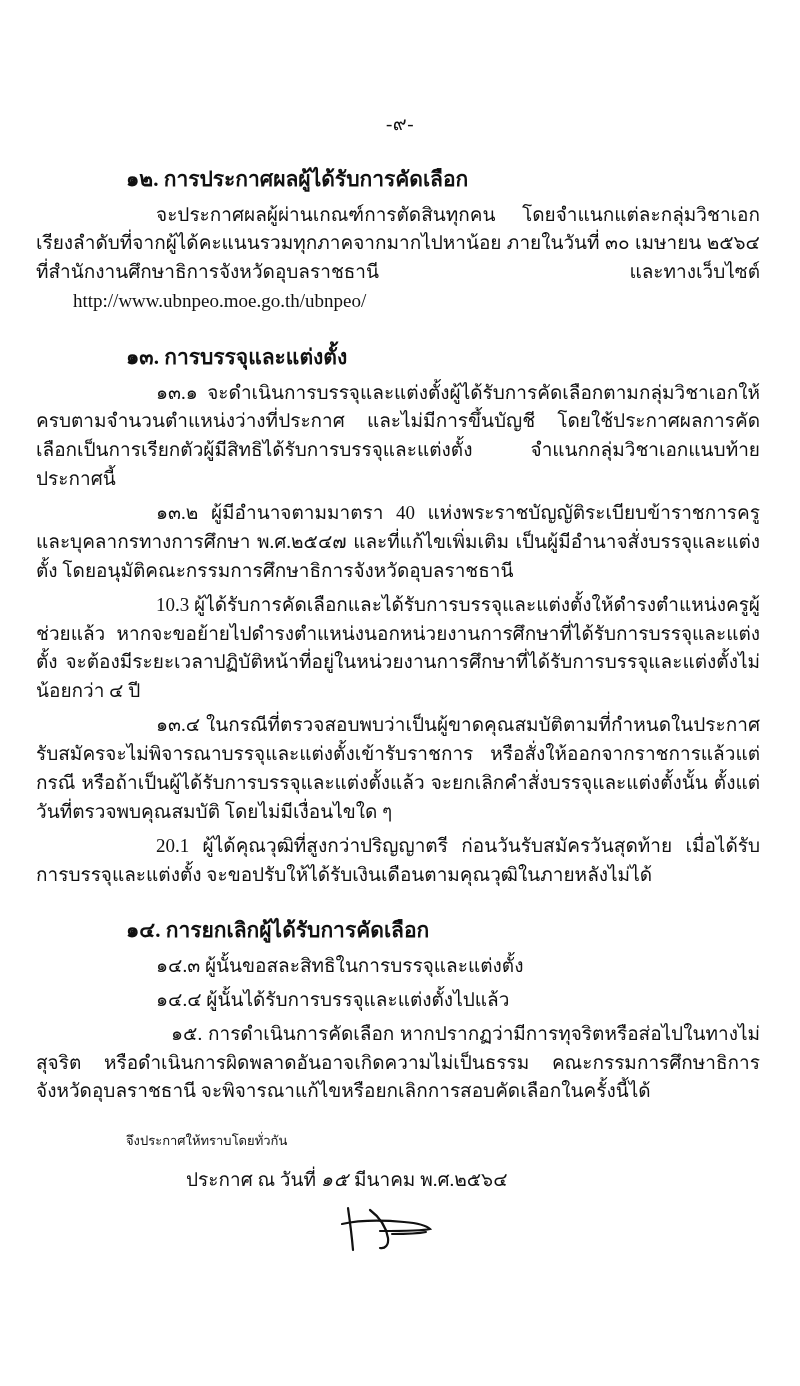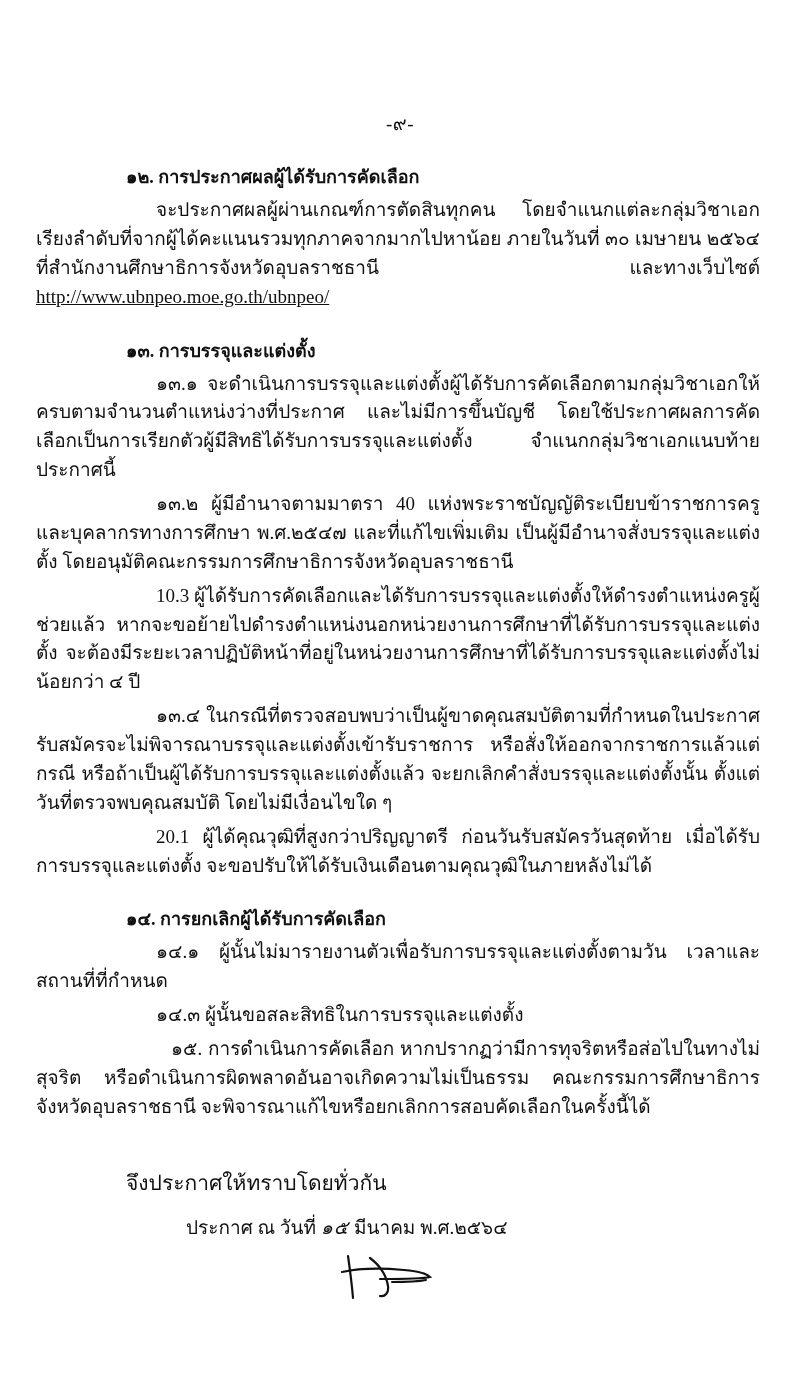--- a/index.html
+++ b/index.html
@@ -22,21 +22,21 @@
     box-sizing: border-box;
     padding: 0 36px;
   }
   .page-number {
     text-align: center;
     font-size: 19px;
     margin-top: 108px;
     letter-spacing: 0.5px;
   }
   .section-heading {
-    font-size: 18px;
+    font-size: 21px;
     font-weight: bold;
     margin-top: 26px;
     padding-left: 90px;
     line-height: 1.5;
   }
   .section-heading.tight {
     margin-top: 26px;
   }
   p.body {
     font-size: 19px;
@@ -46,26 +46,26 @@
     text-justify: inter-word;
     padding: 0 4px 0 0;
   }
   p.indent {
     text-indent: 120px;
   }
   p.indent-mid {
     text-indent: 135px;
   }
   .link {
-    text-decoration: underline;
     color: #111111;
+    margin-left: 37px;
   }
   .closing {
-    font-size: 21px;
-    margin-top: 44px;
+    font-size: 13px;
+    margin-top: 24px;
     padding-left: 90px;
   }
   .date-line {
     font-size: 19px;
     margin-top: 13px;
     padding-left: 150px;
   }
   .handwritten-date {
     font-family: "DejaVu Serif", serif;
     font-style: italic;
@@ -101,22 +101,22 @@
   <p class="body indent"><span>จะประกาศผลผู้ผ่านเกณฑ์การตัดสินทุกคน โดยจำแนกแต่ละกลุ่มวิชาเอก เรียงลำดับที่จากผู้ได้คะแนนรวมทุกภาคจากมากไปหาน้อย ภายในวันที่ ๓๐ เมษายน ๒๕๖๔ ที่สำนักงานศึกษาธิการจังหวัดอุบลราชธานี  และทางเว็บไซต์ </span><span class="link">http://www.ubnpeo.moe.go.th/ubnpeo/</span></p>
 
   <div class="section-heading tight">๑๓. การบรรจุและแต่งตั้ง</div>
   <p class="body indent">๑๓.๑ จะดำเนินการบรรจุและแต่งตั้งผู้ได้รับการคัดเลือกตามกลุ่มวิชาเอกให้ครบตามจำนวนตำแหน่งว่างที่ประกาศ และไม่มีการขึ้นบัญชี โดยใช้ประกาศผลการคัดเลือกเป็นการเรียกตัวผู้มีสิทธิได้รับการบรรจุและแต่งตั้ง จำแนกกลุ่มวิชาเอกแนบท้ายประกาศนี้</p>
   <p class="body indent">๑๓.๒ ผู้มีอำนาจตามมาตรา 40 แห่งพระราชบัญญัติระเบียบข้าราชการครูและบุคลากรทางการศึกษา พ.ศ.๒๕๔๗ และที่แก้ไขเพิ่มเติม เป็นผู้มีอำนาจสั่งบรรจุและแต่งตั้ง โดยอนุมัติคณะกรรมการศึกษาธิการจังหวัดอุบลราชธานี</p>
   <p class="body indent">10.3 ผู้ได้รับการคัดเลือกและได้รับการบรรจุและแต่งตั้งให้ดำรงตำแหน่งครูผู้ช่วยแล้ว หากจะขอย้ายไปดำรงตำแหน่งนอกหน่วยงานการศึกษาที่ได้รับการบรรจุและแต่งตั้ง จะต้องมีระยะเวลาปฏิบัติหน้าที่อยู่ในหน่วยงานการศึกษาที่ได้รับการบรรจุและแต่งตั้งไม่น้อยกว่า ๔ ปี</p>
   <p class="body indent">๑๓.๔ ในกรณีที่ตรวจสอบพบว่าเป็นผู้ขาดคุณสมบัติตามที่กำหนดในประกาศรับสมัครจะไม่พิจารณาบรรจุและแต่งตั้งเข้ารับราชการ  หรือสั่งให้ออกจากราชการแล้วแต่กรณี  หรือถ้าเป็นผู้ได้รับการบรรจุและแต่งตั้งแล้ว จะยกเลิกคำสั่งบรรจุและแต่งตั้งนั้น ตั้งแต่วันที่ตรวจพบคุณสมบัติ โดยไม่มีเงื่อนไขใด ๆ</p>
   <p class="body indent">20.1 ผู้ได้คุณวุฒิที่สูงกว่าปริญญาตรี ก่อนวันรับสมัครวันสุดท้าย เมื่อได้รับการบรรจุและแต่งตั้ง จะขอปรับให้ได้รับเงินเดือนตามคุณวุฒิในภายหลังไม่ได้</p>
 
   <div class="section-heading tight">๑๔. การยกเลิกผู้ได้รับการคัดเลือก</div>
-  <p class="body indent">๑๔.๑ ผู้นั้นไม่มารายงานตัวเพื่อรับการบรรจุและแต่งตั้งตามวัน เวลาและสถานที่ที่กำหนด</p>
   <p class="body indent">๑๔.๓ ผู้นั้นขอสละสิทธิในการบรรจุและแต่งตั้ง</p>
+  <p class="body indent">๑๔.๔ ผู้นั้นได้รับการบรรจุและแต่งตั้งไปแล้ว</p>
 
   <p class="body indent-mid">๑๕. การดำเนินการคัดเลือก หากปรากฏว่ามีการทุจริตหรือส่อไปในทางไม่สุจริต หรือดำเนินการผิดพลาดอันอาจเกิดความไม่เป็นธรรม  คณะกรรมการศึกษาธิการจังหวัดอุบลราชธานี จะพิจารณาแก้ไขหรือยกเลิกการสอบคัดเลือกในครั้งนี้ได้</p>
 
   <div class="closing">จึงประกาศให้ทราบโดยทั่วกัน</div>
 
   <div class="date-line">
     <span>ประกาศ  ณ  วันที่</span>
     <span class="handwritten-date">๑๕</span>
     <span>มีนาคม  พ.ศ.๒๕๖๔</span>
   </div>

